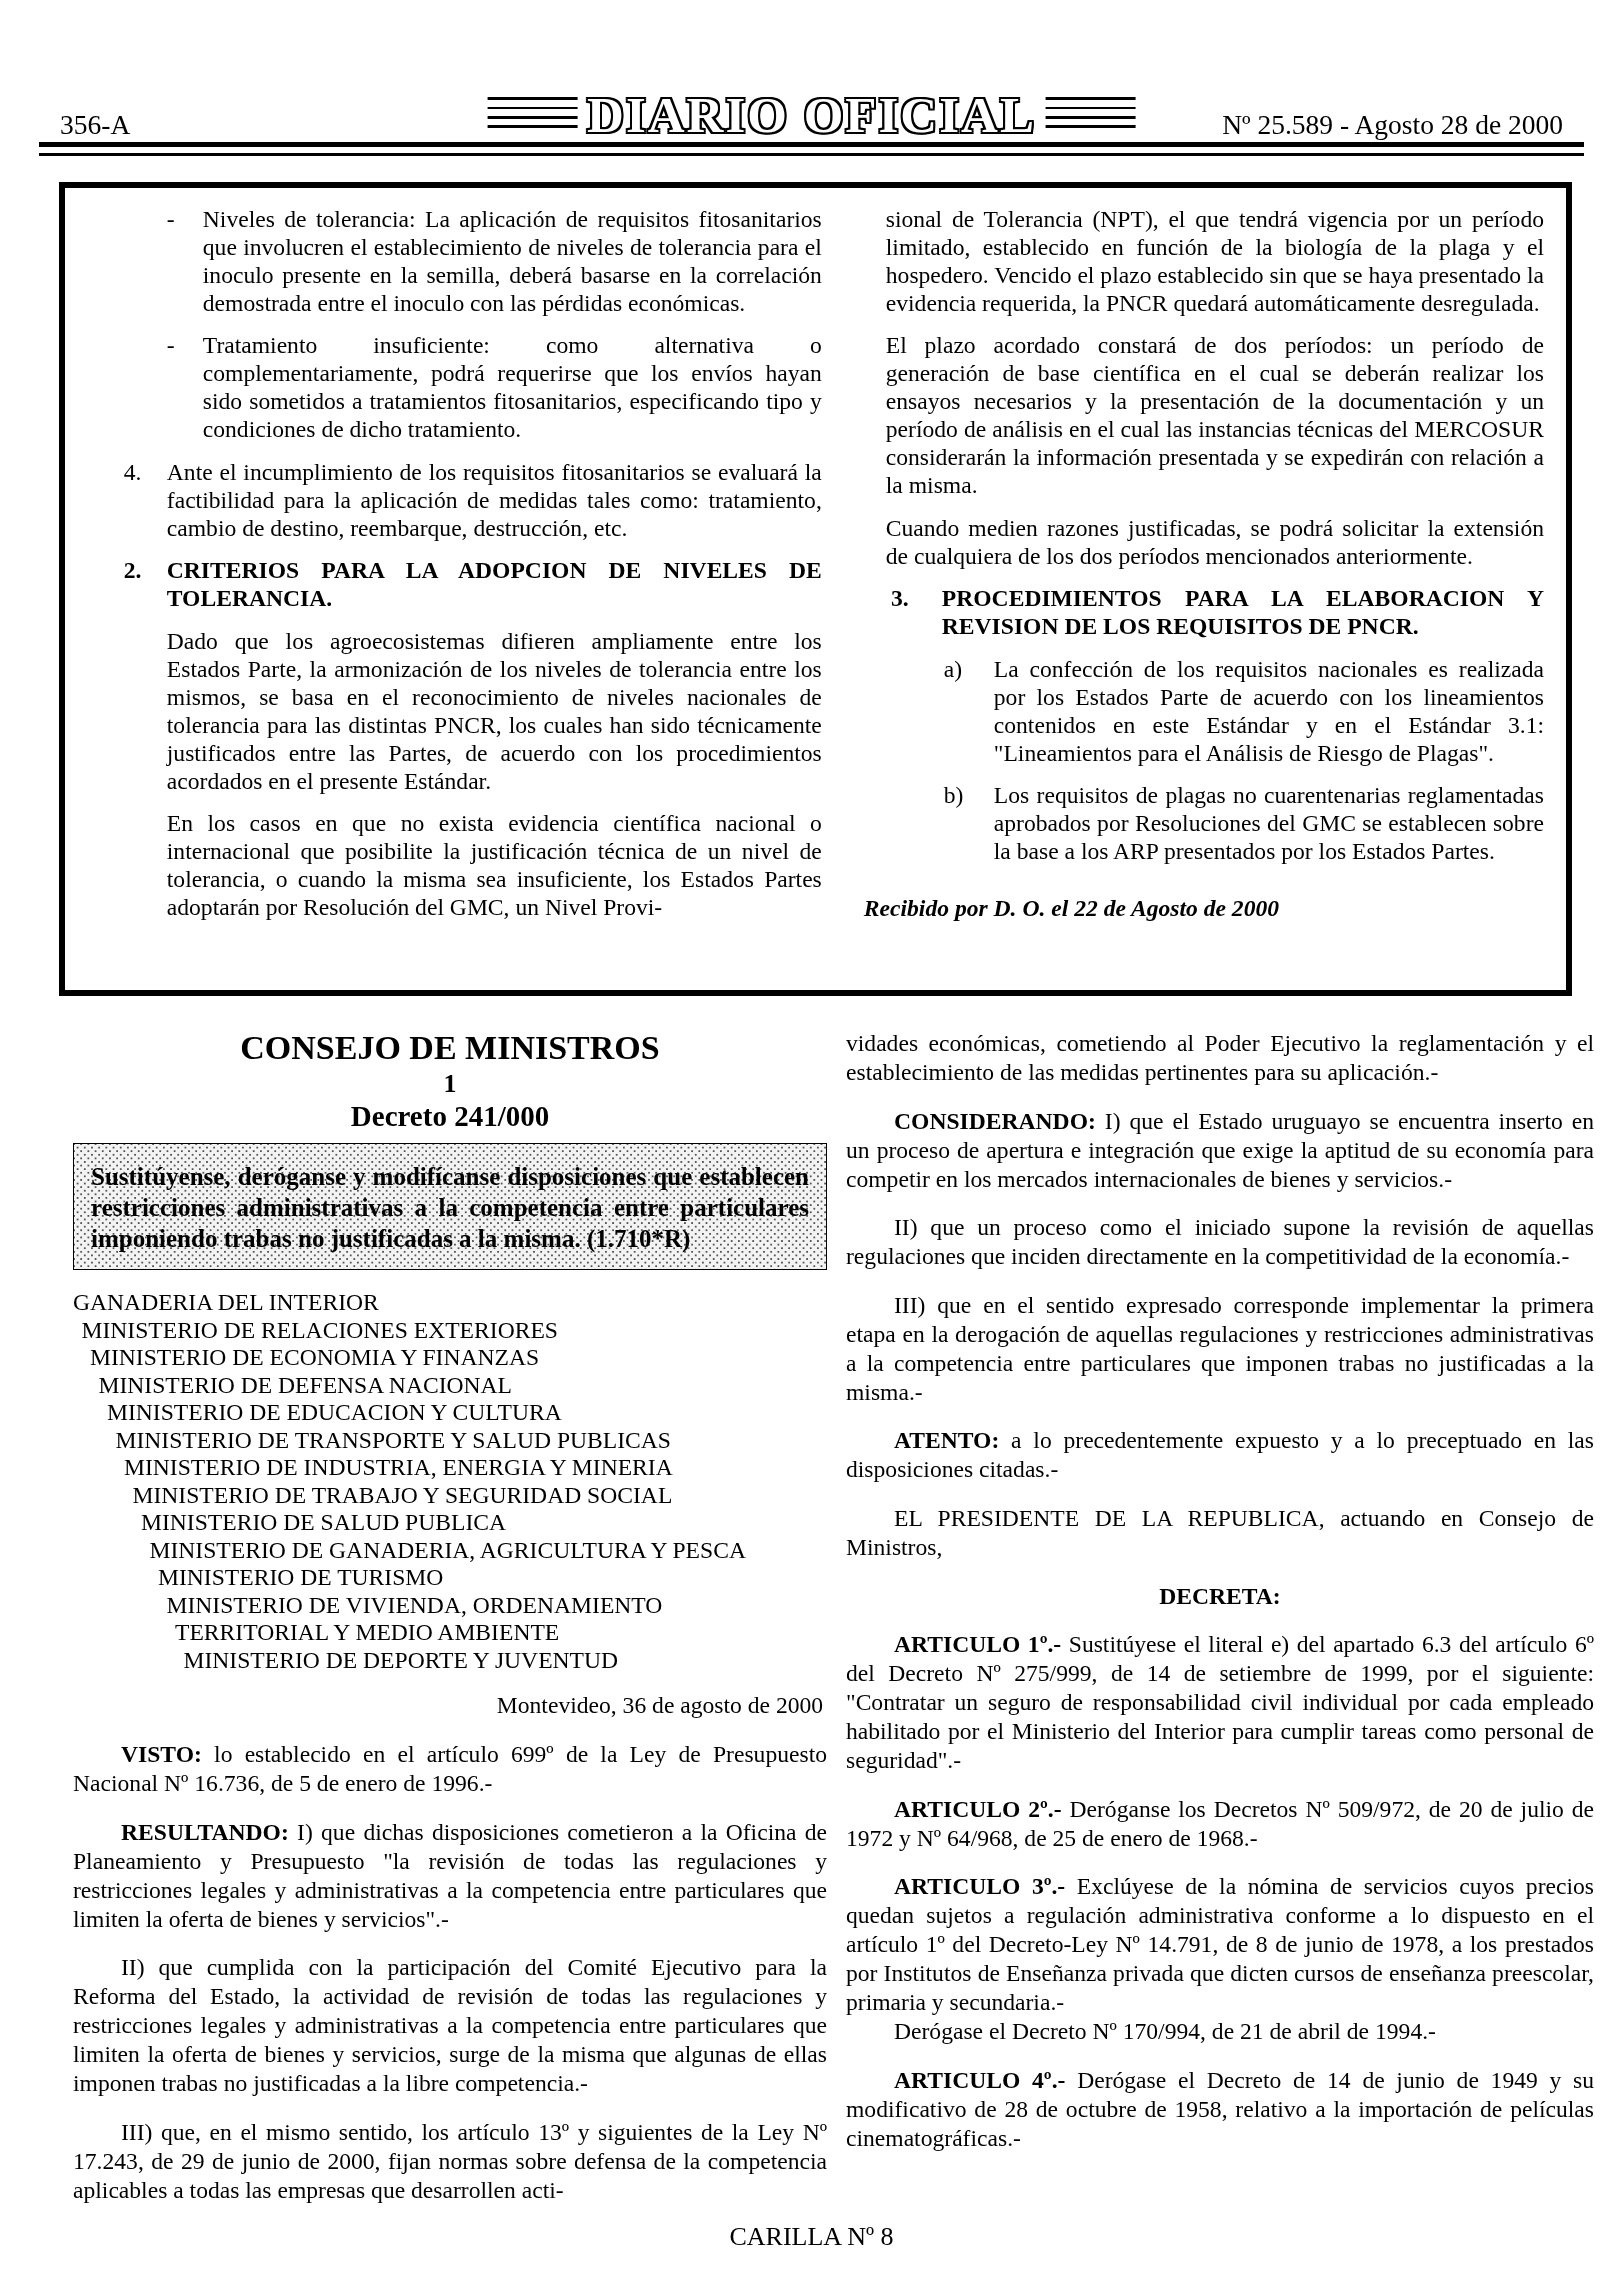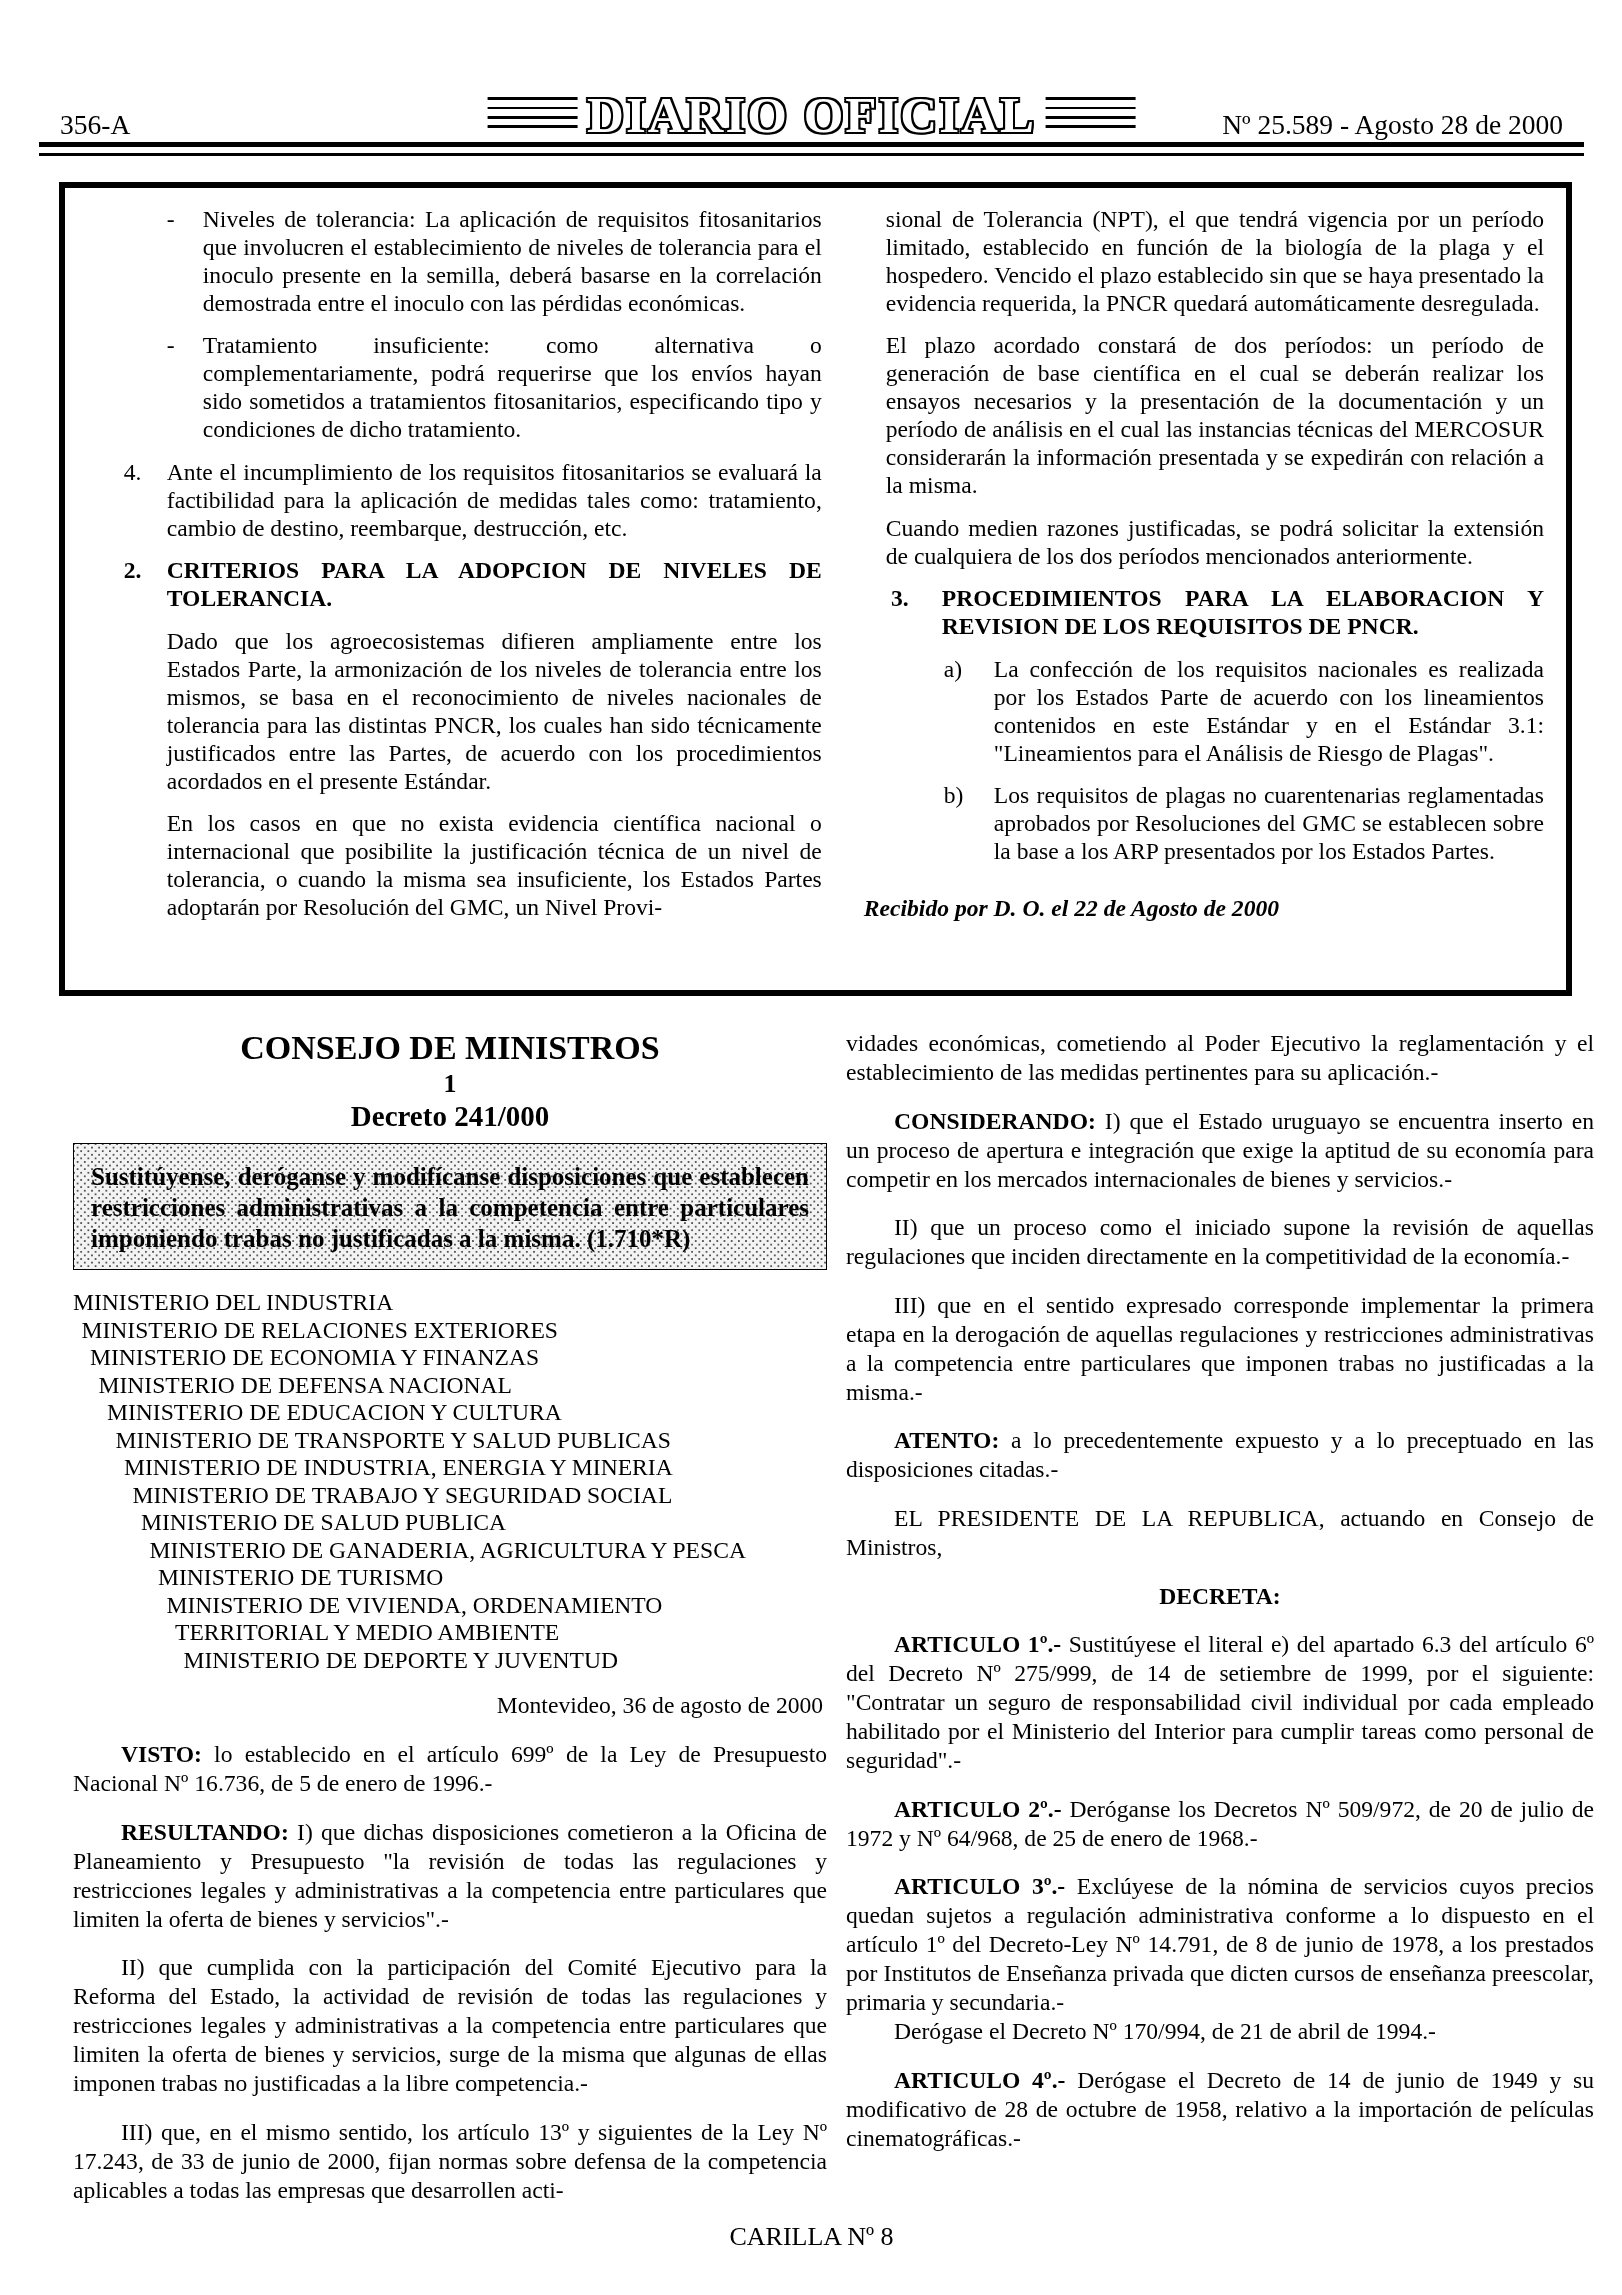--- a/index.html
+++ b/index.html
@@ -139,40 +139,40 @@
     </div>
   </section>
 
   <section class="lower">
     <div class="lo-left">
       <div class="sec-title">CONSEJO DE MINISTROS</div>
       <div class="sec-num">1</div>
       <div class="sec-decree">Decreto 241/000</div>
       <div class="summary-box">Sustitúyense, deróganse y modifícanse disposiciones que establecen restricciones administrativas a la competencia entre particulares imponiendo trabas no justificadas a la misma. (1.710*R)</div>
       <div class="ministries">
-        <div class="ministry" style="--i:0">MINISTERIO DEL INDUSTRIA</div>
+        <div class="ministry" style="--i:0">GANADERIA DEL INTERIOR</div>
         <div class="ministry" style="--i:1">MINISTERIO DE RELACIONES EXTERIORES</div>
         <div class="ministry" style="--i:2">MINISTERIO DE ECONOMIA Y FINANZAS</div>
         <div class="ministry" style="--i:3">MINISTERIO DE DEFENSA NACIONAL</div>
         <div class="ministry" style="--i:4">MINISTERIO DE EDUCACION Y CULTURA</div>
         <div class="ministry" style="--i:5">MINISTERIO DE TRANSPORTE Y SALUD PUBLICAS</div>
         <div class="ministry" style="--i:6">MINISTERIO DE INDUSTRIA, ENERGIA Y MINERIA</div>
         <div class="ministry" style="--i:7">MINISTERIO DE TRABAJO Y SEGURIDAD SOCIAL</div>
         <div class="ministry" style="--i:8">MINISTERIO DE SALUD PUBLICA</div>
         <div class="ministry" style="--i:9">MINISTERIO DE GANADERIA, AGRICULTURA Y PESCA</div>
         <div class="ministry" style="--i:10">MINISTERIO DE TURISMO</div>
         <div class="ministry" style="--i:11">MINISTERIO DE VIVIENDA, ORDENAMIENTO</div>
         <div class="ministry" style="--i:12">TERRITORIAL Y MEDIO AMBIENTE</div>
         <div class="ministry" style="--i:13">MINISTERIO DE DEPORTE Y JUVENTUD</div>
       </div>
       <div class="place-date">Montevideo, 36 de agosto de 2000</div>
       <p class="para"><span class="b">VISTO:</span><span> lo establecido en el artículo 699º de la Ley de Presupuesto Nacional Nº 16.736, de 5 de enero de 1996.-</span></p>
       <p class="para"><span class="b">RESULTANDO:</span><span> I) que dichas disposiciones cometieron a la Oficina de Planeamiento y Presupuesto "la revisión de todas las regulaciones y restricciones legales y administrativas a la competencia entre particulares que limiten la oferta de bienes y servicios".-</span></p>
       <p class="para">II) que cumplida con la participación del Comité Ejecutivo para la Reforma del Estado, la actividad de revisión de todas las regulaciones y restricciones legales y administrativas a la competencia entre particulares que limiten la oferta de bienes y servicios, surge de la misma que algunas de ellas imponen trabas no justificadas a la libre competencia.-</p>
-      <p class="para">III) que, en el mismo sentido, los artículo 13º y siguientes de la Ley Nº 17.243, de 33 de junio de 2000, fijan normas sobre defensa de la competencia aplicables a todas las empresas que desarrollen acti-</p>
+      <p class="para">III) que, en el mismo sentido, los artículo 13º y siguientes de la Ley Nº 17.243, de 29 de junio de 2000, fijan normas sobre defensa de la competencia aplicables a todas las empresas que desarrollen acti-</p>
     </div>
 
     <div class="lo-right">
       <p class="para no-indent tight">vidades económicas, cometiendo al Poder Ejecutivo la reglamentación y el establecimiento de las medidas pertinentes para su aplicación.-</p>
       <p class="para"><span class="b">CONSIDERANDO:</span><span> I) que el Estado uruguayo se encuentra inserto en un proceso de apertura e integración que exige la aptitud de su economía para competir en los mercados internacionales de bienes y servicios.-</span></p>
       <p class="para">II) que un proceso como el iniciado supone la revisión de aquellas regulaciones que inciden directamente en la competitividad de la economía.-</p>
       <p class="para">III) que en el sentido expresado corresponde implementar la primera etapa en la derogación de aquellas regulaciones y restricciones administrativas a la competencia entre particulares que imponen trabas no justificadas a la misma.-</p>
       <p class="para"><span class="b">ATENTO:</span><span> a lo precedentemente expuesto y a lo preceptuado en las disposiciones citadas.-</span></p>
       <p class="para">EL PRESIDENTE DE LA REPUBLICA, actuando en Consejo de Ministros,</p>
       <p class="decreta">DECRETA:</p>

